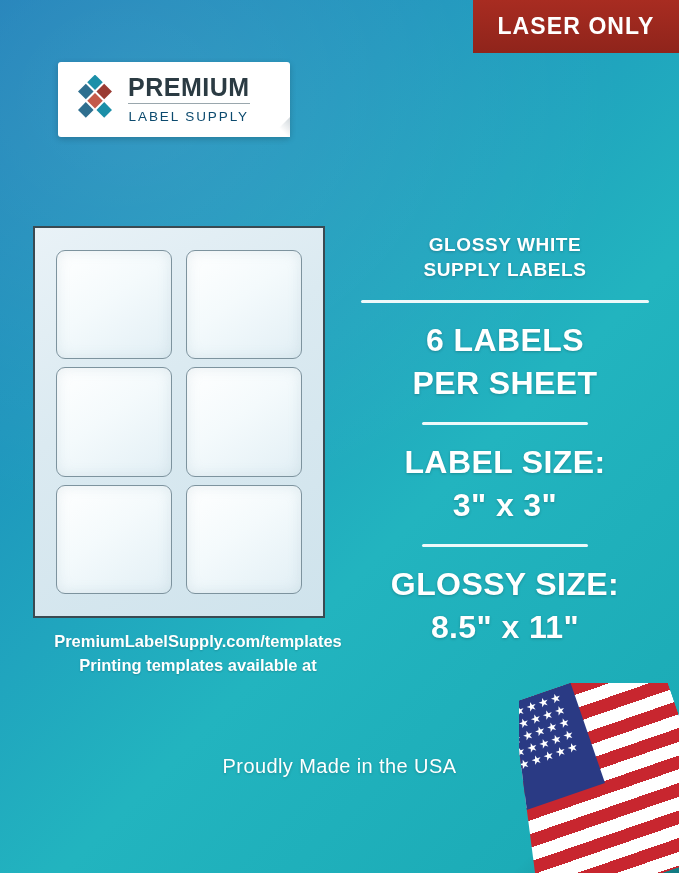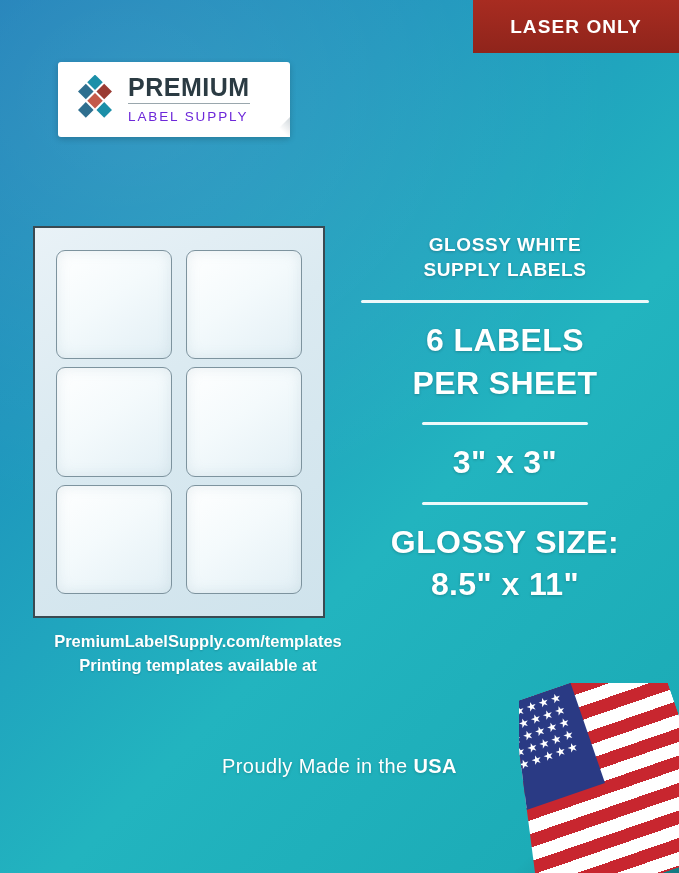--- a/index.html
+++ b/index.html
@@ -33,21 +33,21 @@
     right: 0;
     width: 206px;
     height: 53px;
     background: #9e2a20;
     background: linear-gradient(180deg, #a82c21 0%, #8f241b 100%);
     display: flex;
     align-items: center;
     justify-content: center;
     color: #ffffff;
     font-weight: bold;
-    font-size: 19px;
+    font-size: 23px;
     letter-spacing: 1.1px;
     z-index: 5;
   }
 
   
   .logo-card {
     position: absolute;
     left: 58px;
     top: 62px;
     width: 232px;
@@ -76,30 +76,31 @@
     height: 50px;
     position: relative;
     flex: 0 0 auto;
     margin-right: 8px;
   }
   .logo-text {
     display: flex;
     flex-direction: column;
     justify-content: center;
     line-height: 1;
+    text-align: center;
   }
   .logo-text .lt-main {
     font-size: 25px;
     font-weight: bold;
     color: #2b3b43;
     letter-spacing: 0.5px;
   }
   .logo-text .lt-sub {
     font-size: 13.5px;
-    color: #6d28d9;
+    color: #0c4a6e;
     letter-spacing: 1.9px;
     margin-top: 3px;
   }
   .logo-rule {
     height: 1px;
     background: #9aa7ad;
     margin: 3px 0 3px 0;
   }
 
   
@@ -178,21 +179,21 @@
     left: 0;
     right: 0;
     top: 755px;
     text-align: center;
     color: #ffffff;
     font-size: 20px;
     letter-spacing: 0.4px;
     text-shadow: 0 1px 3px rgba(0,0,0,0.2);
   }
   .made-in b {
-    font-weight: bold;
+    font-weight: normal;
   }
 
   
   .flag-corner {
     position: absolute;
     right: 0;
     bottom: 0;
     width: 160px;
     height: 190px;
     overflow: hidden;
@@ -300,20 +301,21 @@
     <div class="divider"></div>
 
     <div class="spec-block">
       <div>6 LABELS</div>
       <div>PER SHEET</div>
     </div>
 
     <div class="divider short"></div>
 
     <div class="spec-block">
+      <div>LABEL SIZE:</div>
       <div>3" x 3"</div>
     </div>
 
     <div class="divider short"></div>
 
     <div class="spec-block">
       <div>GLOSSY SIZE:</div>
       <div>8.5" x 11"</div>
     </div>
   </div>

